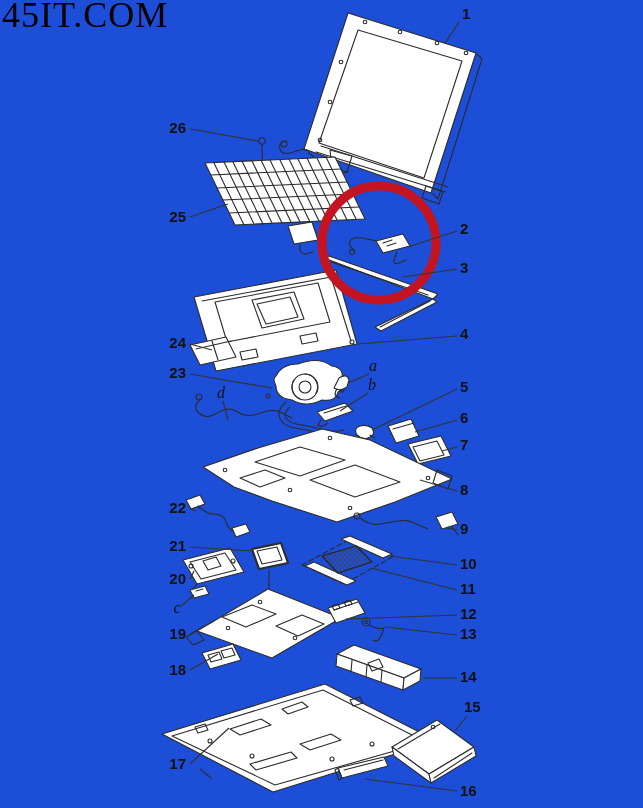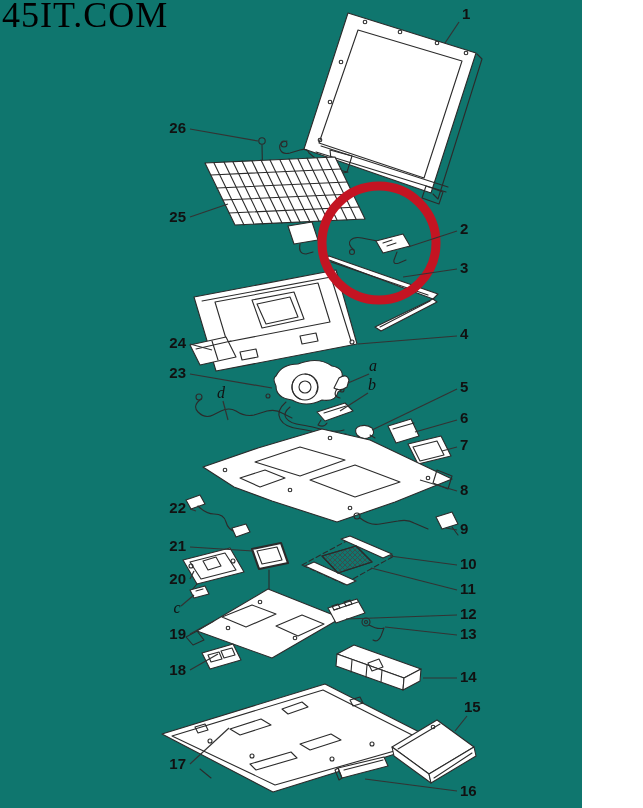--- a/index.html
+++ b/index.html
@@ -1,16 +1,16 @@
 <!DOCTYPE html>
 <html><head>
 <meta charset="utf-8">
 <style>
   html,body{margin:0;padding:0;background:#fff;}
-  .page{position:relative;width:582px;height:808px;background:#0f766e;overflow:hidden;
+  .page{position:relative;width:643px;height:808px;background:#1d4ed8;overflow:hidden;
         font-family:"Liberation Sans",sans-serif;}
   .watermark{position:absolute;left:2px;top:-6px;font-family:"Liberation Serif",serif;
         font-size:36px;color:#000;letter-spacing:1px;white-space:nowrap;}
   #diagram{position:absolute;left:0;top:0;}
   #art{fill:none;stroke:#2b2b2b;stroke-width:1.1;stroke-linejoin:round;stroke-linecap:round;}
   .leader{stroke:#333;stroke-width:1.2;fill:none;}
   text.callout{fill:#111;}
   text.number{font-family:"Liberation Sans",sans-serif;font-weight:bold;font-size:15px;}
   text.letter{font-family:"Liberation Serif",serif;font-style:italic;font-size:16px;}
 </style>

